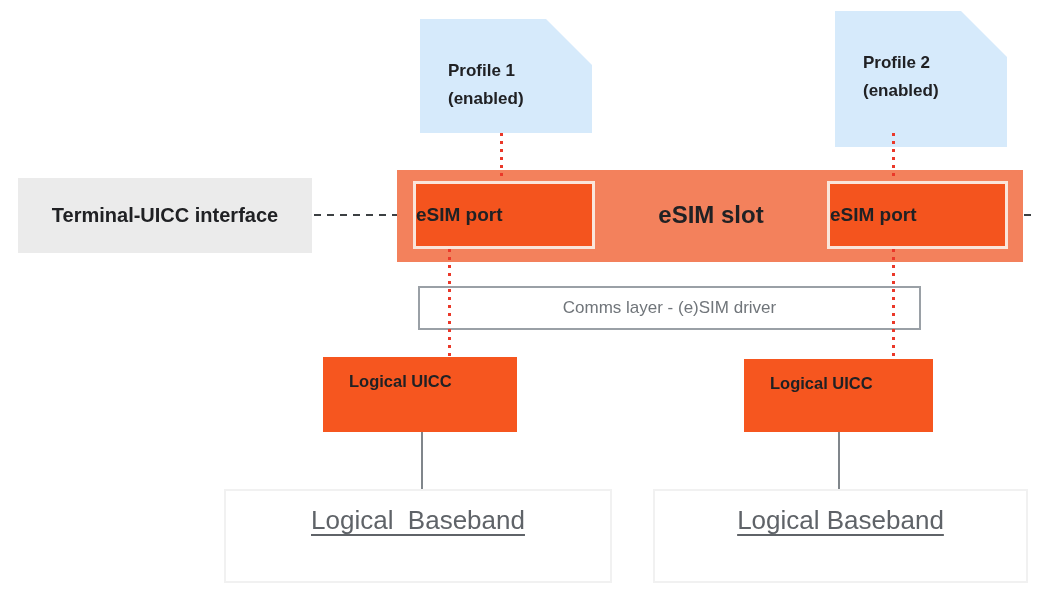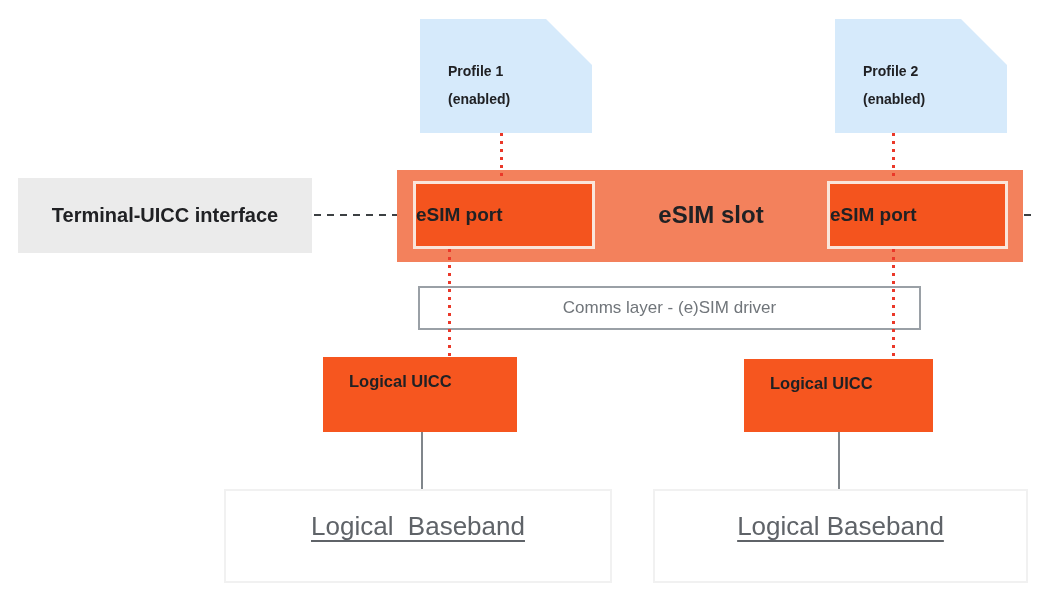--- a/index.html
+++ b/index.html
@@ -6,21 +6,21 @@
   body{font-family:"Liberation Sans", sans-serif;}
   #canvas{position:relative;width:1045px;height:595px;background:#fff;overflow:hidden;}
 
   .abs{position:absolute;box-sizing:border-box;}
 
   
   .profile{
     background:var(--profile-fill,#D6EAFB);
     clip-path:polygon(0 0, calc(100% - 46px) 0, 100% 46px, 100% 100%, 0 100%);
     color:var(--text-dark,#202124);
-    font-weight:bold;font-size:14px;line-height:28px;
+    font-weight:bold;font-size:17px;line-height:28px;
     padding:38px 0 0 28px;
   }
 
   
   .terminal{
     background:var(--terminal-fill,#EBEBEB);
     color:var(--text-dark,#202124);
     font-weight:bold;font-size:20px;
     display:flex;align-items:center;justify-content:center;
   }
@@ -53,21 +53,21 @@
     color:var(--text-dark,#202124);
     font-weight:bold;font-size:16.5px;line-height:22px;
     padding:13px 0 8px 26px;
   }
 
   
   .baseband{
     background:#fff;border:2px solid var(--baseband-border,#F1F1F1);
     color:var(--baseband-text,#5F6368);
     font-size:26px;
-    text-align:center;padding-top:20px;
+    text-align:center;padding-top:14px;
   }
   .baseband span{
     text-decoration:underline;
     text-underline-offset:5px;
     text-decoration-thickness:2px;
     white-space:pre;
   }
 
   
   .dotted-v{
@@ -83,21 +83,21 @@
 </head>
 <body>
 
 <div id="canvas">
 
   <div class="abs profile" style="left:420px;top:19px;width:172px;height:114px;">
     <div>Profile 1</div>
     <div>(enabled)</div>
   </div>
 
-  <div class="abs profile" style="left:835px;top:19px;width:172px;height:114px;">
+  <div class="abs profile" style="left:835px;top:11px;width:172px;height:136px;">
     <div>Profile 2</div>
     <div>(enabled)</div>
   </div>
 
   <div class="abs terminal" style="left:18px;top:178px;width:294px;height:75px;">
     <span>Terminal-UICC interface</span>
   </div>
 
   <div class="abs dashed-h" style="left:314px;top:214px;width:96px;"></div>
 

